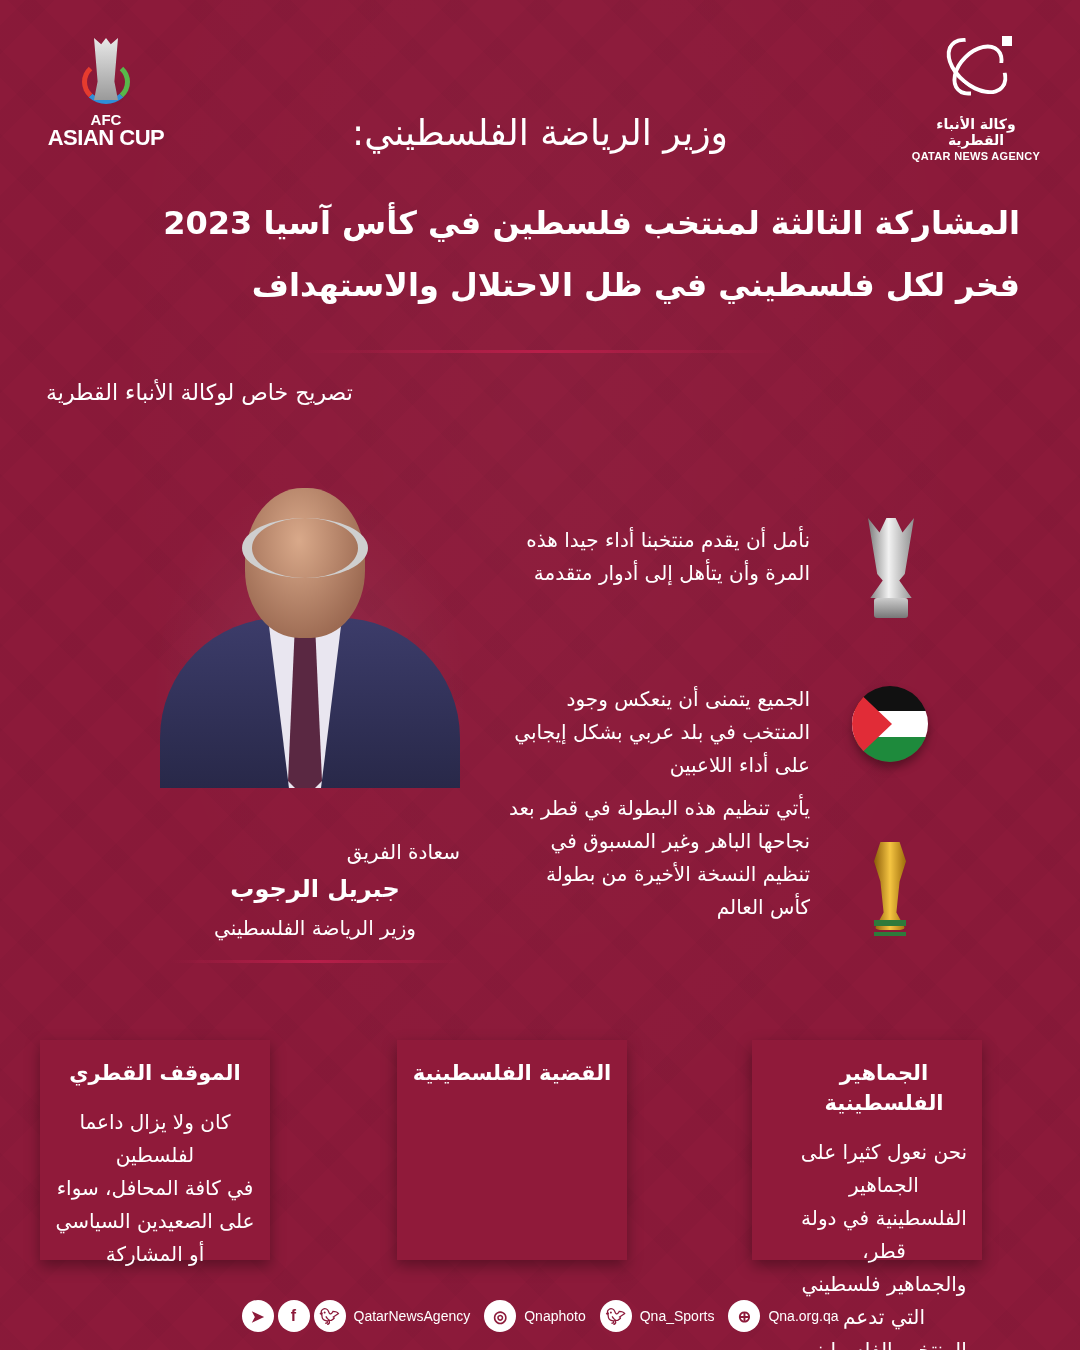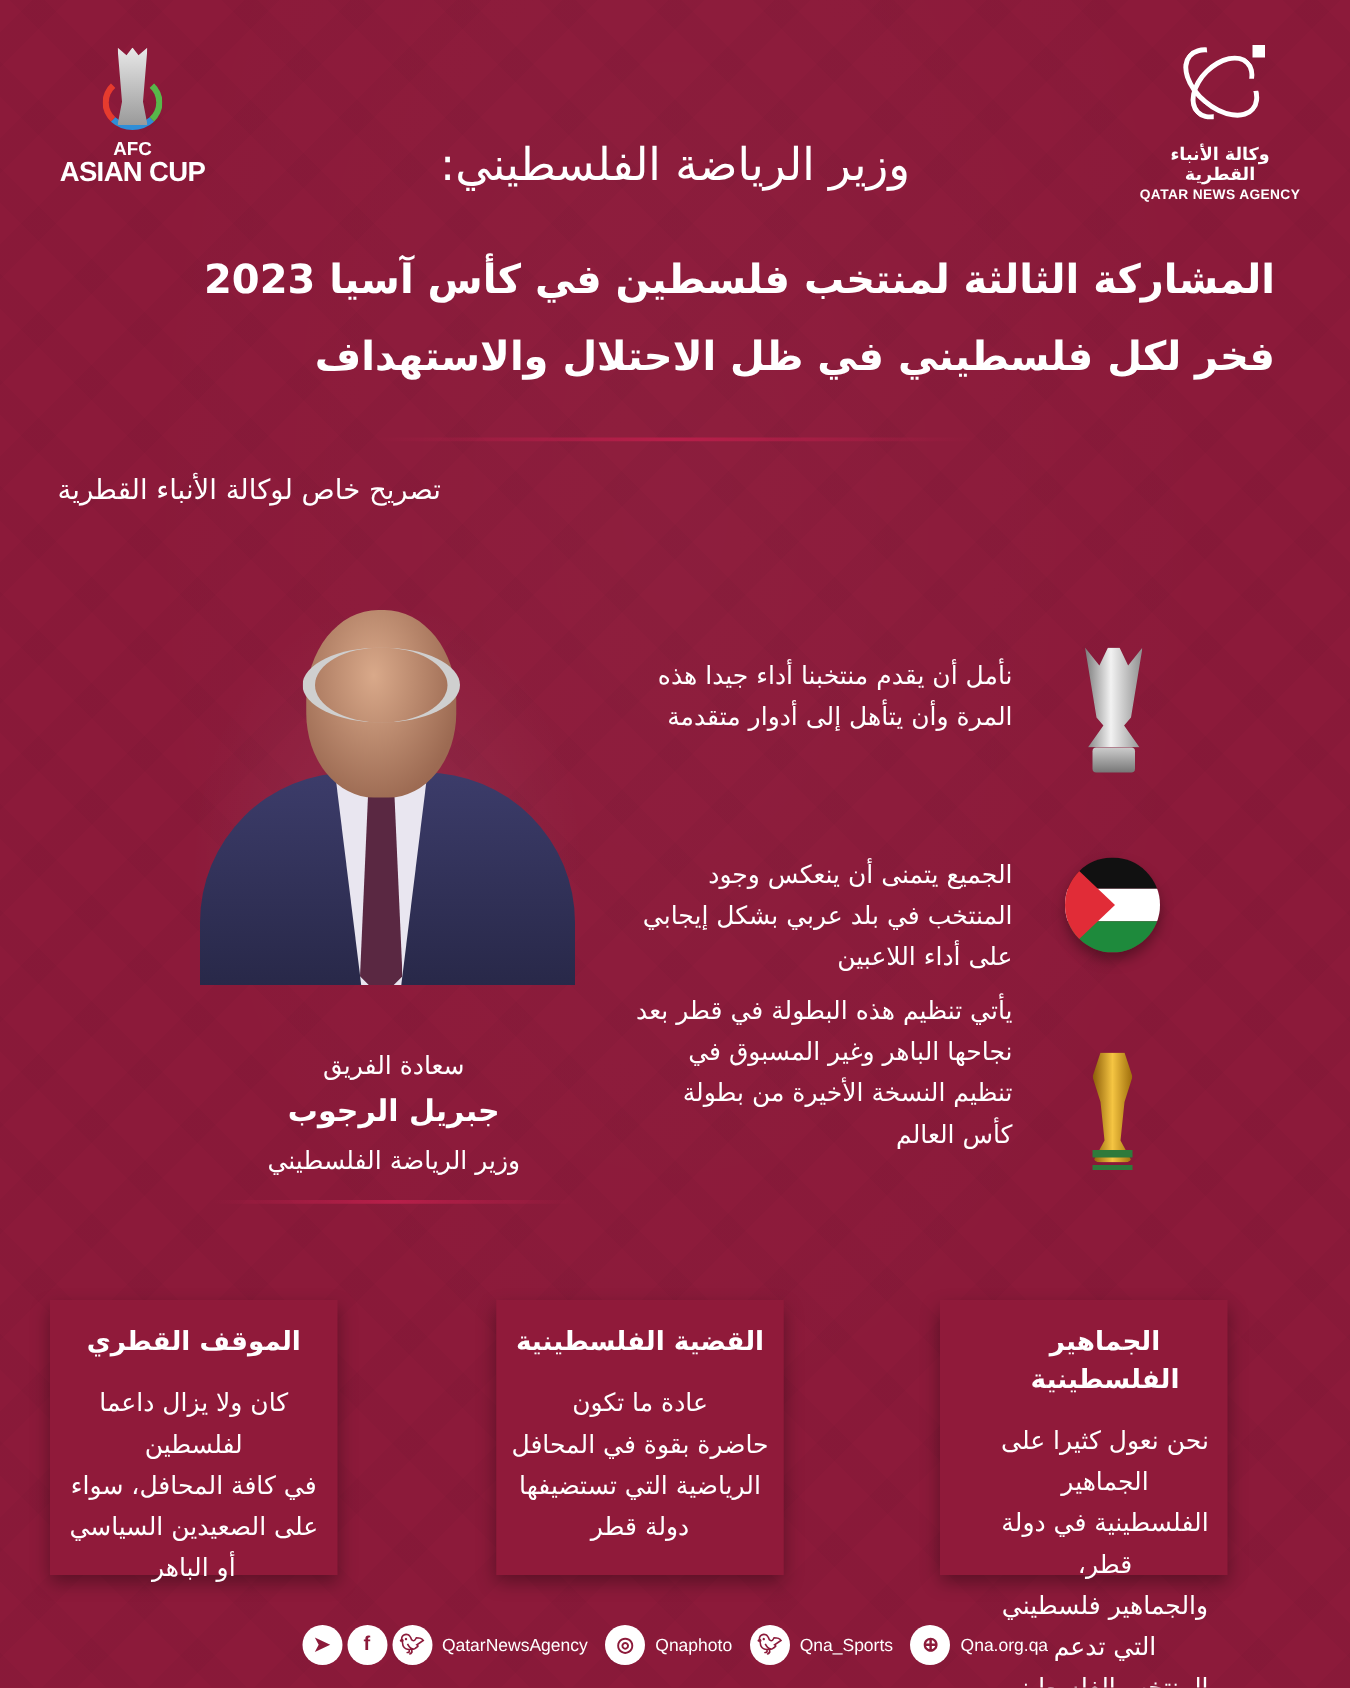--- a/index.html
+++ b/index.html
@@ -52,21 +52,21 @@
   .portrait .head { position:absolute; left:95px; top:10px; width:120px; height:150px; border-radius:48% 48% 45% 45%;
      background: radial-gradient(ellipse at 45% 35%, #d9a98a, #9c6a52 75%); }
   .portrait .hair { position:absolute; left:92px; top:40px; width:126px; height:60px; border-radius:50%;
      border-left:10px solid #cfcfcf; border-right:10px solid #cfcfcf; border-top:0; }
   .portrait .suit { position:absolute; left:10px; top:140px; width:300px; height:190px;
      background: linear-gradient(180deg,#3c3c6a,#262645); border-radius: 120px 120px 0 0; }
   .portrait .shirt { position:absolute; left:118px; top:140px; width:74px; height:180px; background:#e9e6f0; clip-path: polygon(0 0,100% 0,70% 100%,30% 100%); }
   .portrait .tie { position:absolute; left:138px; top:150px; width:34px; height:170px; background:#5a2842; clip-path: polygon(20% 0,80% 0,100% 90%,50% 100%,0 90%); }
 
   .person-block { left: 170px; top: 836px; width: 290px; text-align: center; direction: rtl; }
-  .person-title { font-size: 20px; line-height: 32px; }
+  .person-title { font-size: 20px; line-height: 32px; text-align: right; }
   .person-name { font-size: 24px; font-weight: 700; line-height: 42px; }
   .person-role { font-size: 20px; line-height: 36px; }
 
   
   .quote { right: 270px; width: 310px; direction: rtl; text-align: right; font-size: 20px; line-height: 33px; }
   .q1 { top: 524px; }
   .q2 { top: 683px; }
   .q3 { top: 792px; }
   .icon-slot { right: 150px; width: 80px; height: 110px; }
   .trophy-silver { top: 514px; }
@@ -178,34 +178,28 @@
   <div class="card-title">الجماهير الفلسطينية</div>
   <div class="card-text">
     <div>نحن نعول كثيرا على الجماهير</div>
     <div>الفلسطينية في دولة قطر،</div>
     <div>والجماهير فلسطيني التي تدعم</div>
     <div>المنتخب الفلسطيني أينما حل</div>
   </div>
 </div>
 <div class="abs card card-2">
   <div class="card-title">القضية الفلسطينية</div>
-  <div class="card-text">
-    <div>عادة ما تكون</div>
-    <div>حاضرة بقوة في المحافل</div>
-    <div>الرياضية التي تستضيفها</div>
-    <div>دولة قطر</div>
-  </div>
 </div>
 <div class="abs card card-3">
   <div class="card-title">الموقف القطري</div>
   <div class="card-text">
     <div>كان ولا يزال داعما لفلسطين</div>
     <div>في كافة المحافل، سواء</div>
     <div>على الصعيدين السياسي</div>
-    <div>أو الباهر</div>
+    <div>أو المشاركة</div>
   </div>
 </div>
 
 <div class="abs footer">
   <div class="social-group">
     <span class="circle-icon">➤</span>
     <span class="circle-icon">f</span>
     <span class="circle-icon">🐦︎</span>
     <span class="handle">QatarNewsAgency</span>
   </div>

